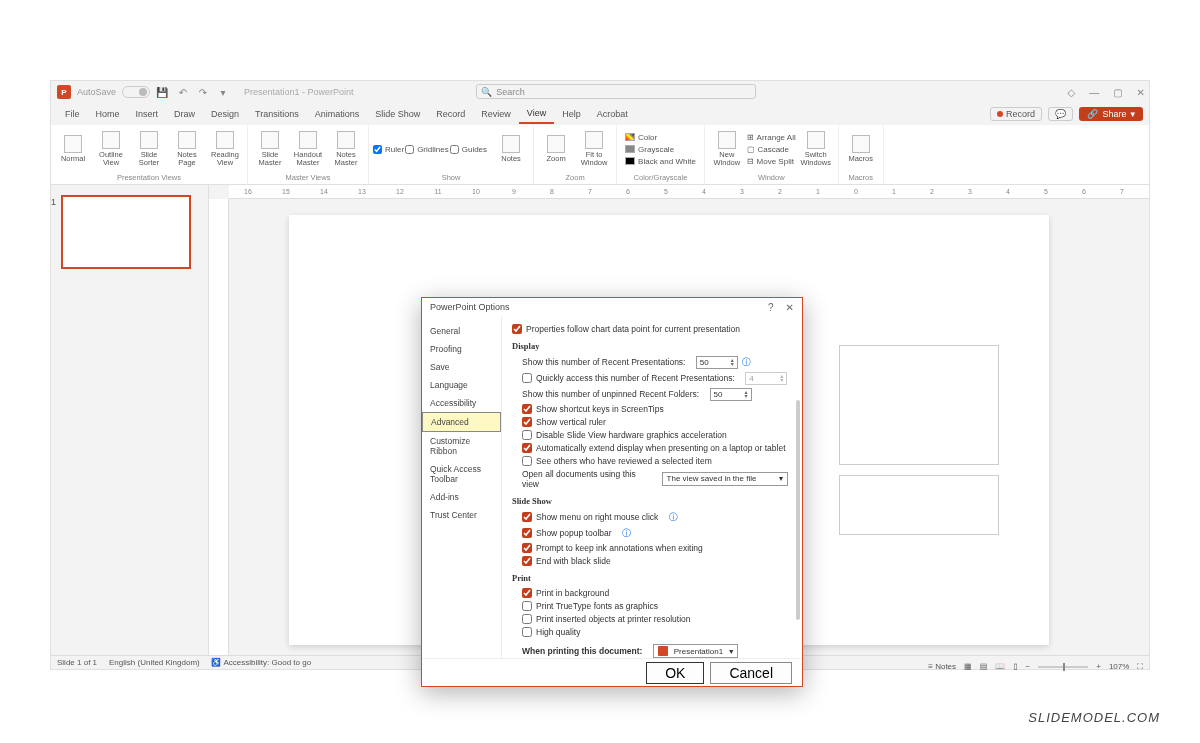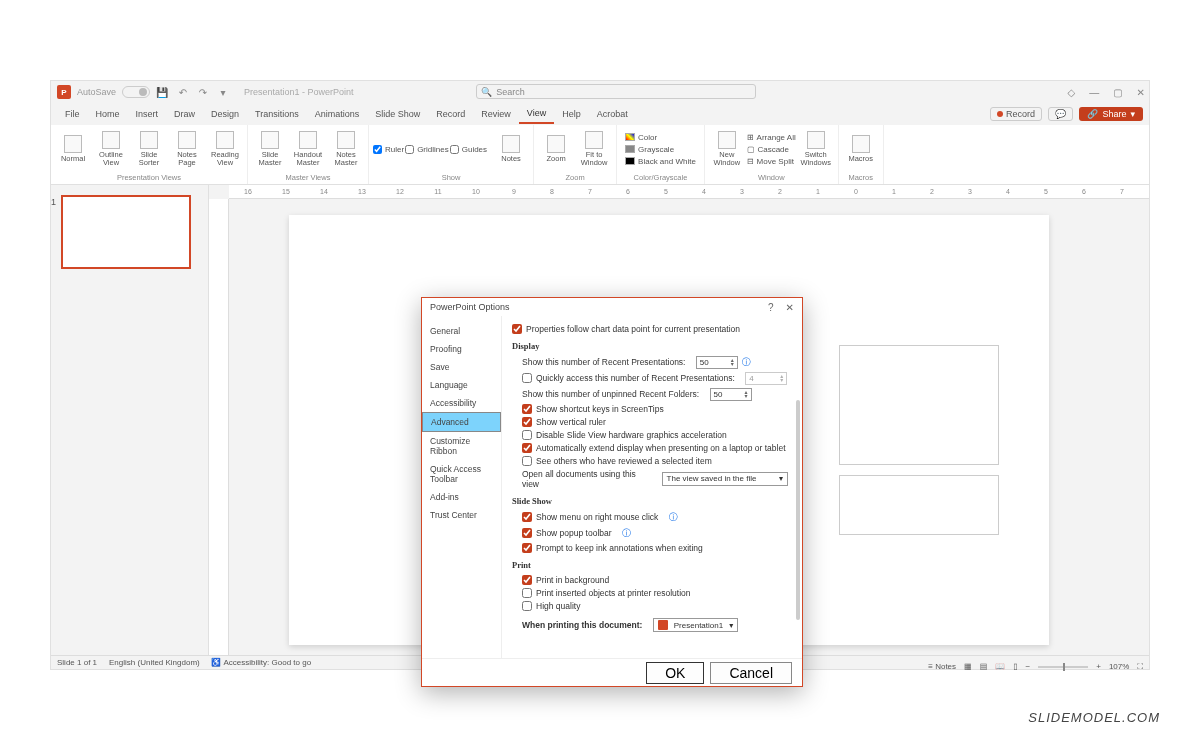--- a/index.html
+++ b/index.html
@@ -52,21 +52,21 @@
   .statusbar .right { margin-left: auto; display: flex; align-items: center; gap: 8px; margin-top: 8px;}
   .zoom-slider { width: 50px; height: 2px; background: #ccc; position: relative;}
   .zoom-slider .zh { position: absolute; left: 50%; top: -3px; width: 2px; height: 8px; background: #888;}
   
   .modal { position: absolute; left: 370px; top: 176px; width: 382px; height: 390px; background: #fff; border: 1px solid #d24726; box-shadow: 0 6px 24px rgba(0,0,0,0.3); display: flex; flex-direction: column; font-size: 9px; margin-top: 40px;}
   .modal-title { height: 18px; display: flex; align-items: center; justify-content: space-between; padding: 0 8px; font-size: 9px; color: #444;}
   .modal-title .controls { display: flex; gap: 12px; color: #666; font-size: 10px;}
   .modal-body { display: flex; flex: 1; overflow: hidden;}
   .modal-nav { width: 80px; border-right: 1px solid #eee; padding: 6px 0; font-size: 8.5px;}
   .modal-nav .navitem { padding: 4px 8px; cursor: pointer; color: #444;}
-  .modal-nav .navitem.selected { border: 1px solid #888; background: #7dd3fc;}
+  .modal-nav .navitem.selected { border: 1px solid #888; background: #fef9c3;}
   .modal-content { flex: 1; padding: 6px 14px 6px 10px; overflow-y: auto; font-size: 8.5px; color: #333; position: relative;}
   .modal-content::-webkit-scrollbar { width: 8px;}
   .opt-row { display: flex; align-items: center; gap: 4px; padding: 1.5px 0;}
   .opt-row input[type=checkbox] { width: 10px; height: 10px; margin: 0; accent-color: #c43e1c;}
   .section-head { font-weight: bold; padding: 6px 0 3px; color: #333; font-family: Liberation Serif, serif;}
   .numbox { border: 1px solid #999; width: 42px; height: 13px; display: inline-flex; align-items: center; padding: 0 3px; font-size: 8px; justify-content: space-between;}
   .numbox .spin { font-size: 6px; line-height: 0.7; color: #666;}
   .dropdown { border: 1px solid #999; height: 14px; display: inline-flex; align-items: center; padding: 0 4px; font-size: 8px; justify-content: space-between; gap: 6px;}
   .info-icon { color: #1a73e8; font-size: 9px;}
   .modal-footer { height: 28px; border-top: 1px solid #eee; display: flex; justify-content: flex-end; align-items: center; gap: 6px; padding: 0 10px;}
@@ -401,25 +401,33 @@
                 <span>▾</span>
               </div></div>
 
         <div class="section-head">Slide Show</div>
         <div class="opt-row" style="padding-left:10px;"><input type="checkbox" checked="" style=""><span>Show menu on right mouse click</span>&nbsp;<span class="info-icon">ⓘ</span></div>
         <div class="opt-row" style="padding-left:10px;"><input type="checkbox" checked="" style=""><span>Show popup toolbar</span>&nbsp;<span class="info-icon">ⓘ</span></div>
         <div class="opt-row" style="padding-left:10px;">
               <input type="checkbox" checked="" style="">
               <span>Prompt to keep ink annotations when exiting</span>
             </div>
+        <div class="opt-row" style="padding-left:10px;">
+              <input type="checkbox" checked="" style="">
+              <span>End with black slide</span>
+            </div>
 
         <div class="section-head">Print</div>
         <div class="opt-row" style="padding-left:10px;">
               <input type="checkbox" checked="" style="">
               <span>Print in background</span>
+            </div>
+        <div class="opt-row" style="padding-left:10px;">
+              <input type="checkbox" style="">
+              <span>Print TrueType fonts as graphics</span>
             </div>
         <div class="opt-row" style="padding-left:10px;">
               <input type="checkbox" style="">
               <span>Print inserted objects at printer resolution</span>
             </div>
         <div class="opt-row" style="padding-left:10px;">
               <input type="checkbox" style="">
               <span>High quality</span>
             </div>
         <div class="opt-row" style="padding-left:10px;padding-top:6px;"><b>When printing this document:</b>&nbsp;<div class="dropdown">

